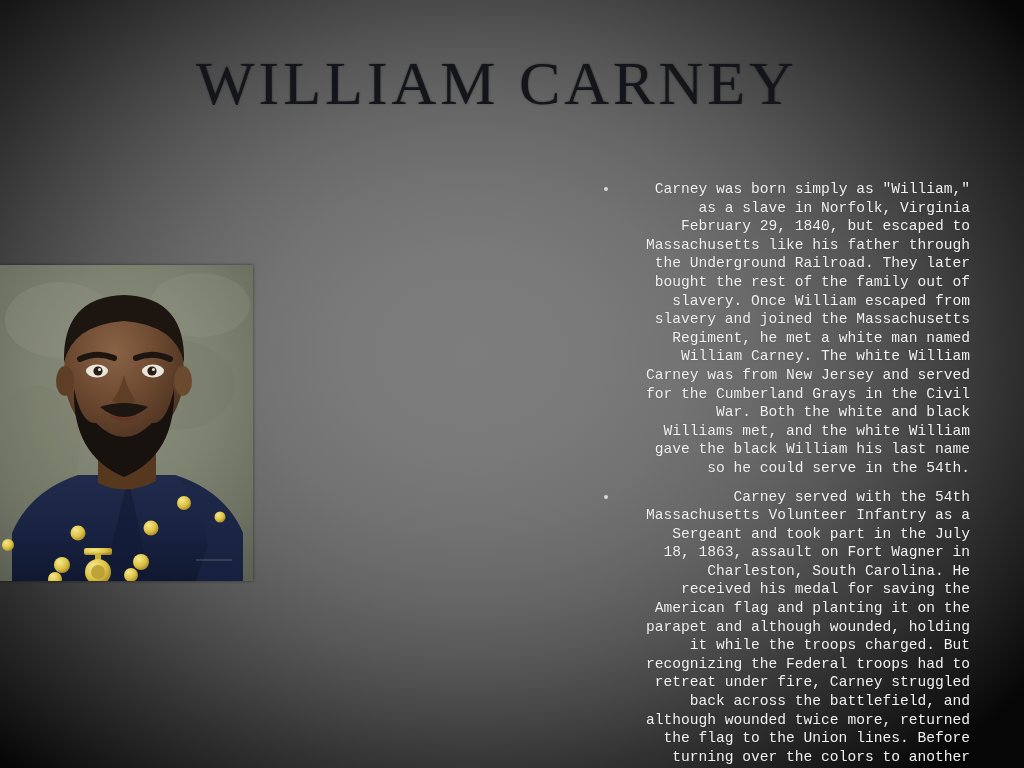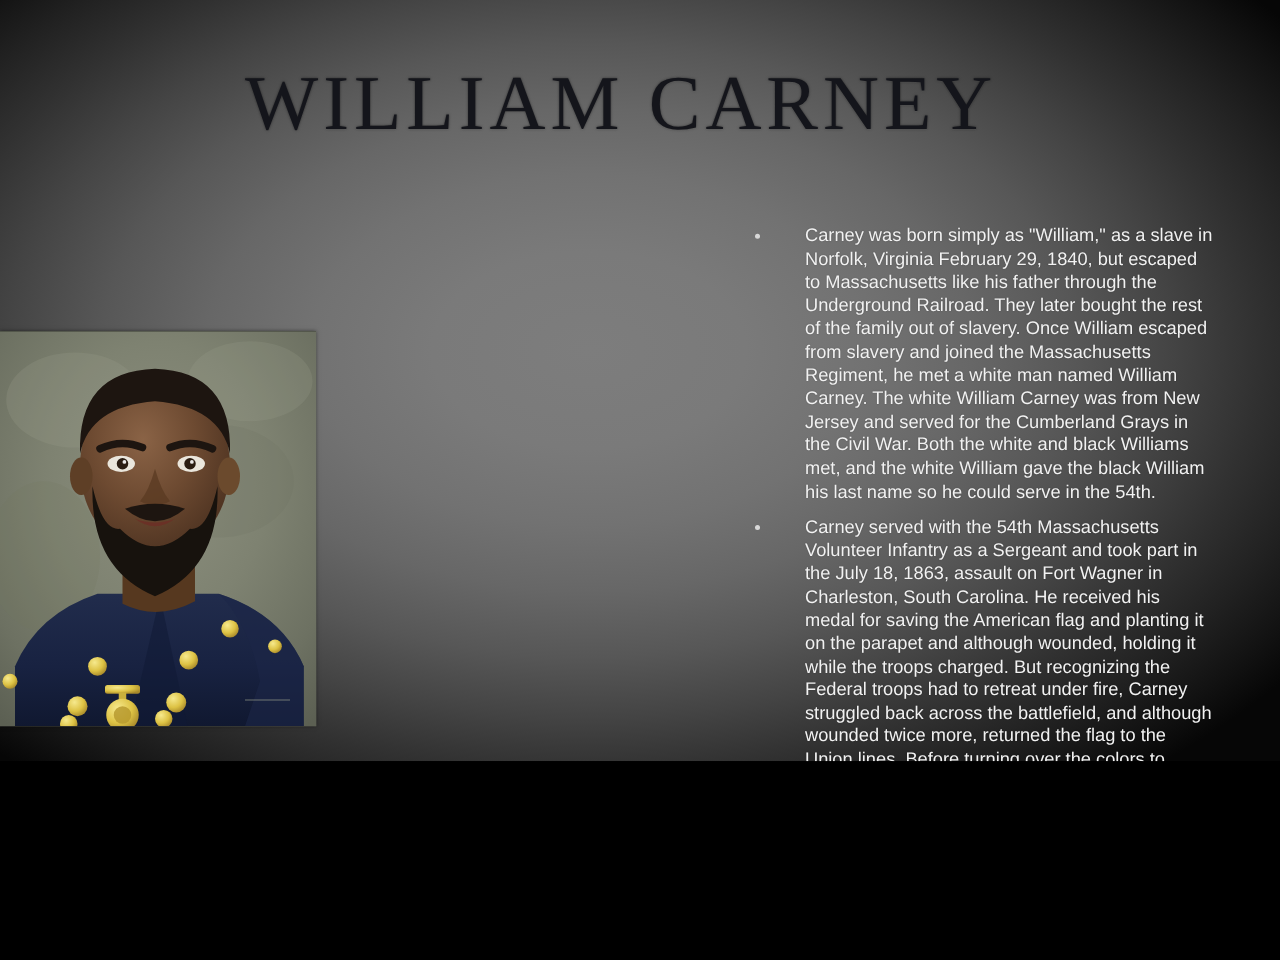--- a/index.html
+++ b/index.html
@@ -4,21 +4,21 @@
 <style>
   html, body {
     margin: 0;
     padding: 0;
     background: #000;
   }
 
   .slide {
     position: relative;
     width: 1024px;
-    height: 609px;
+    height: 768px;
     overflow: hidden;
     background-color: #0a0a0a;
     font-family: "Liberation Sans", sans-serif;
   }
 
   
   .slide-bg {
     position: absolute;
     inset: 0;
     background:
@@ -93,25 +93,25 @@
     left: 6px;
     top: 7px;
     width: 4px;
     height: 4px;
     background: #d8d8d8;
     border-radius: 50%;
   }
 
   .bullet-text {
     display: block;
-    font-family: Liberation Sans, sans-serif;
+    font-family: Liberation Mono, monospace;
     font-size: 14.6px;
     line-height: 18.6px;
     color: #f2f2f2;
-    text-align: left;
+    text-align: right;
     text-shadow: 0 0 1px rgba(0,0,0,0.35);
   }
 
   .cite {
     font-size: 9.5px;
     vertical-align: super;
     line-height: 0;
   }
 </style>
 </head>

